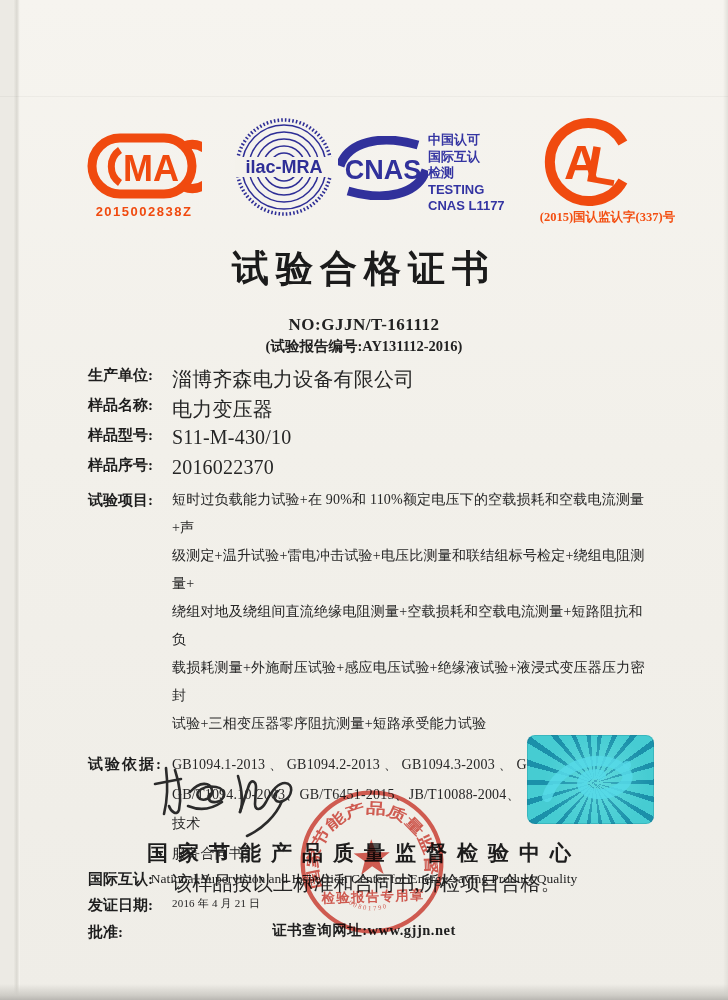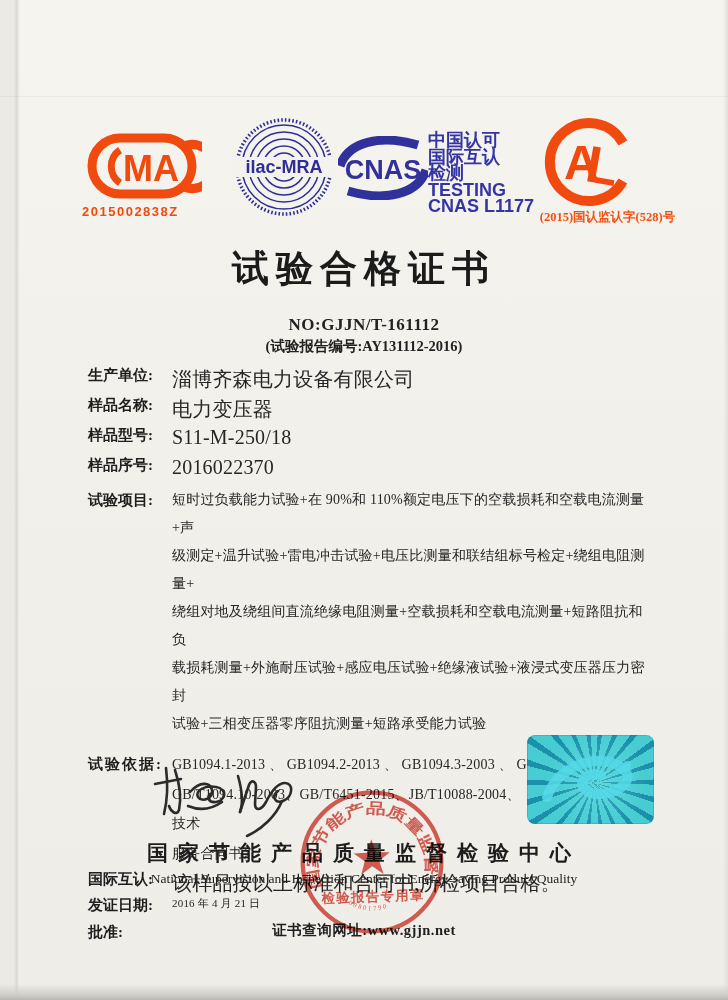--- a/index.html
+++ b/index.html
@@ -13,25 +13,25 @@
     background:linear-gradient(90deg,#efede7,#dbd9d2 55%,#f8f6f1);}
   .strip-left{position:absolute;left:0;top:0;width:13px;height:100%;background:#eceae4;}
   .edge-right{position:absolute;right:0;top:0;width:5px;height:100%;
     background:linear-gradient(270deg,#e2e0da,rgba(0,0,0,0));}
   .edge-bottom{position:absolute;left:0;bottom:0;width:100%;height:16px;
     background:linear-gradient(180deg,rgba(0,0,0,0),#cfcdc7 70%,#b9b7b2);}
   .fold-line{position:absolute;left:0;top:96px;width:100%;height:1px;background:rgba(0,0,0,0.035);}
 
   
   .logo{position:absolute;}
-  .cma-num{position:absolute;left:82px;top:204px;width:124px;text-align:left;
+  .cma-num{position:absolute;left:82px;top:204px;width:124px;text-align:center;
     color:#f04a0f;font-weight:bold;font-size:13px;letter-spacing:1.5px;
     font-family:"Liberation Sans",sans-serif;}
   .cnas-text{position:absolute;left:428px;top:132px;color:#3434a2;font-weight:bold;
-    font-size:18px;line-height:16.5px;font-family:"Liberation Sans",sans-serif;}
+    font-size:13px;line-height:16.5px;font-family:"Liberation Sans",sans-serif;}
   .cal-num{position:absolute;left:500px;top:209px;width:215px;text-align:center;
     color:#f34f12;font-weight:bold;font-size:12.5px;}
 
   
   .title{position:absolute;top:244px;left:0;width:100%;text-align:center;
     font-size:37px;font-weight:bold;letter-spacing:7px;color:#1b1b1b;}
   .cert-no{position:absolute;top:315px;left:0;width:100%;text-align:center;
     font-size:17px;font-weight:bold;letter-spacing:0.5px;}
   .report-no{position:absolute;top:337px;left:0;width:100%;text-align:center;
     font-size:14.5px;font-weight:bold;}
@@ -118,38 +118,38 @@
     <div>检测</div>
     <div>TESTING</div>
     <div>CNAS L1177</div>
   </div>
 
   <svg class="logo" style="left:540px;top:117px;" width="98" height="92" viewBox="0 0 98 92">
     <path d="M 82.9 64 A 39 39 0 1 1 82.9 26" fill="none" stroke="#f04a0f" stroke-width="10"></path>
     <text x="24" y="62" font-family="Liberation Sans, sans-serif" font-weight="bold" font-size="48" fill="#f04a0f">A</text>
     <text x="48" y="66" font-family="Liberation Sans, sans-serif" font-weight="bold" font-size="52" fill="#f04a0f" transform="rotate(10 58 40)">L</text>
   </svg>
-  <div class="cal-num">(2015)国认监认字(528)号</div>
+  <div class="cal-num">(2015)国认监认字(337)号</div>
 
   <div class="title">试验合格证书</div>
   <div class="cert-no">NO:GJJN/T-161112</div>
   <div class="report-no">(试验报告编号:AY131112-2016)</div>
 
   <div class="form">
     <div class="frow simple">
       <div class="flabel">生产单位:</div>
       <div class="fvalue">淄博齐森电力设备有限公司</div>
     </div>
     <div class="frow simple">
       <div class="flabel">样品名称:</div>
       <div class="fvalue">电力变压器</div>
     </div>
     <div class="frow simple">
       <div class="flabel">样品型号:</div>
-      <div class="fvalue">S11-M-250/18</div>
+      <div class="fvalue">S11-M-430/10</div>
     </div>
     <div class="frow simple">
       <div class="flabel">样品序号:</div>
       <div class="fvalue">2016022370</div>
     </div>
 
     <div class="frow">
       <div class="flabel" style="line-height:28px">试验项目:</div>
       <div class="mlines">
         <div class="ln">短时过负载能力试验+在 90%和 110%额定电压下的空载损耗和空载电流测量+声</div>

